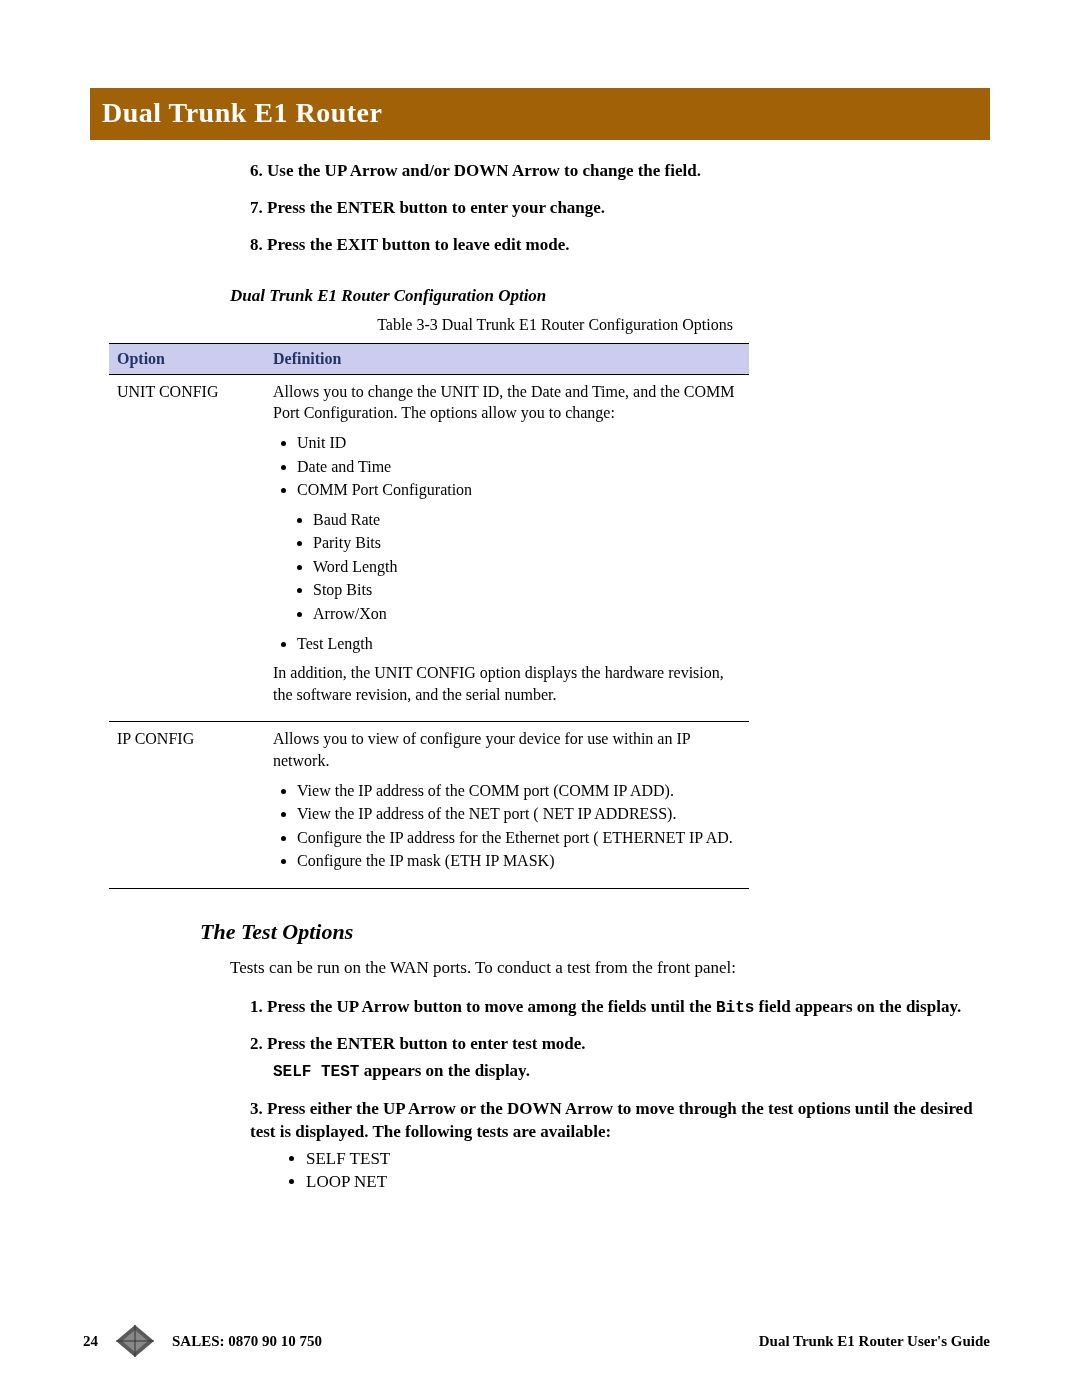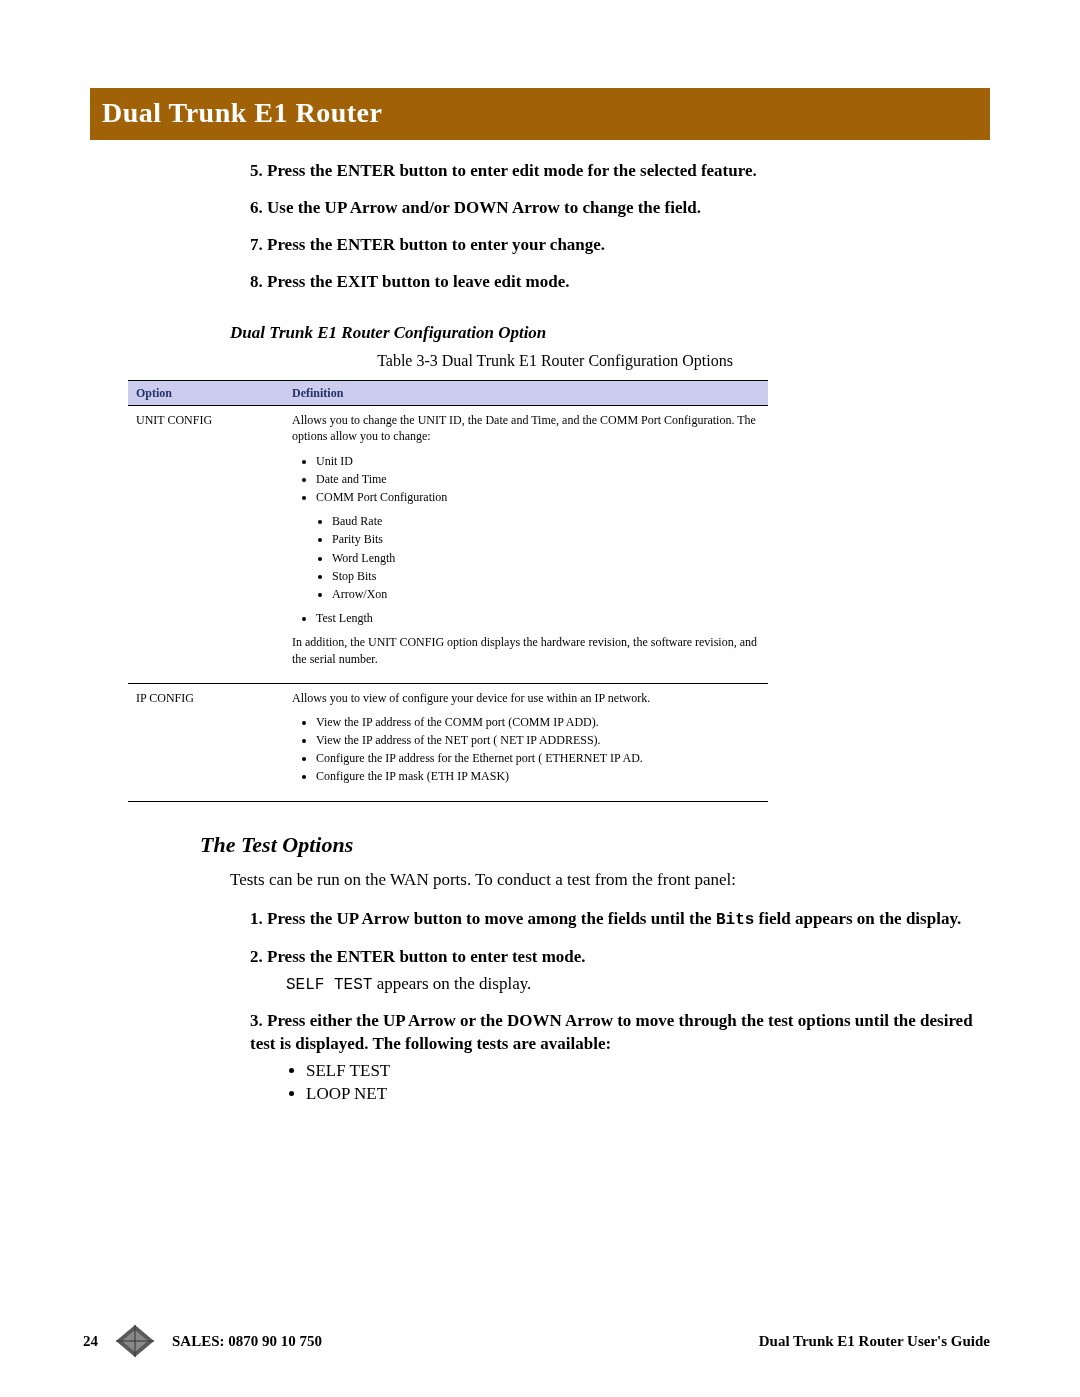--- a/index.html
+++ b/index.html
@@ -46,24 +46,24 @@
     margin-left: 140px;
     margin-bottom: 18px;
   }
   .table-caption {
     text-align: center;
     font-size: 16px;
     margin-bottom: 8px;
     margin-left: 30px;
   }
   .config-table {
-    margin-left: 38px;
+    margin-left: 19px;
     width: 640px;
     border-collapse: collapse;
-    font-size: 12px;
+    font-size: 16px;
   }
   .config-table th {
     background: #ccccee;
     color: #223366;
     font-weight: bold;
     text-align: left;
     padding: 4px 8px;
     border-top: 1px solid #000;
     border-bottom: 1px solid #000;
   }
@@ -105,23 +105,23 @@
     margin-bottom: 14px;
   }
   .test-step .bold {
     font-weight: bold;
   }
   .mono {
     font-family: "Courier New", monospace;
     font-size: 16px;
   }
   .test-sub {
-    margin-left: 36px;
+    margin-left: 23px;
     margin-top: 4px;
-    font-weight: normal;
+    font-weight: bold;
   }
   .test-ul {
     list-style: disc;
     margin: 4px 0 0 0;
     padding-left: 56px;
     font-weight: normal;
   }
   .footer {
     position: absolute;
     left: 83px;
@@ -140,21 +140,20 @@
   }
   .diamond-icon svg { display: block; }
 </style>
 </head>
 <body>
 
 <div class="page">
   <div class="title-bar">Dual Trunk E1 Router</div>
 
   <div class="steps">
-    <div class="step">5.  Press the ENTER button to enter edit mode for the selected feature.</div>
     <div class="step">6.  Use the UP Arrow and/or DOWN Arrow to change the field.</div>
     <div class="step">7.  Press the ENTER button to enter your change.</div>
     <div class="step">8.  Press the EXIT button to leave edit mode.</div>
   </div>
 
   <div class="subheading">Dual Trunk E1 Router Configuration Option</div>
 
   <div class="table-caption">Table 3-3    Dual Trunk E1 Router Configuration Options</div>
 
   <table class="config-table">

